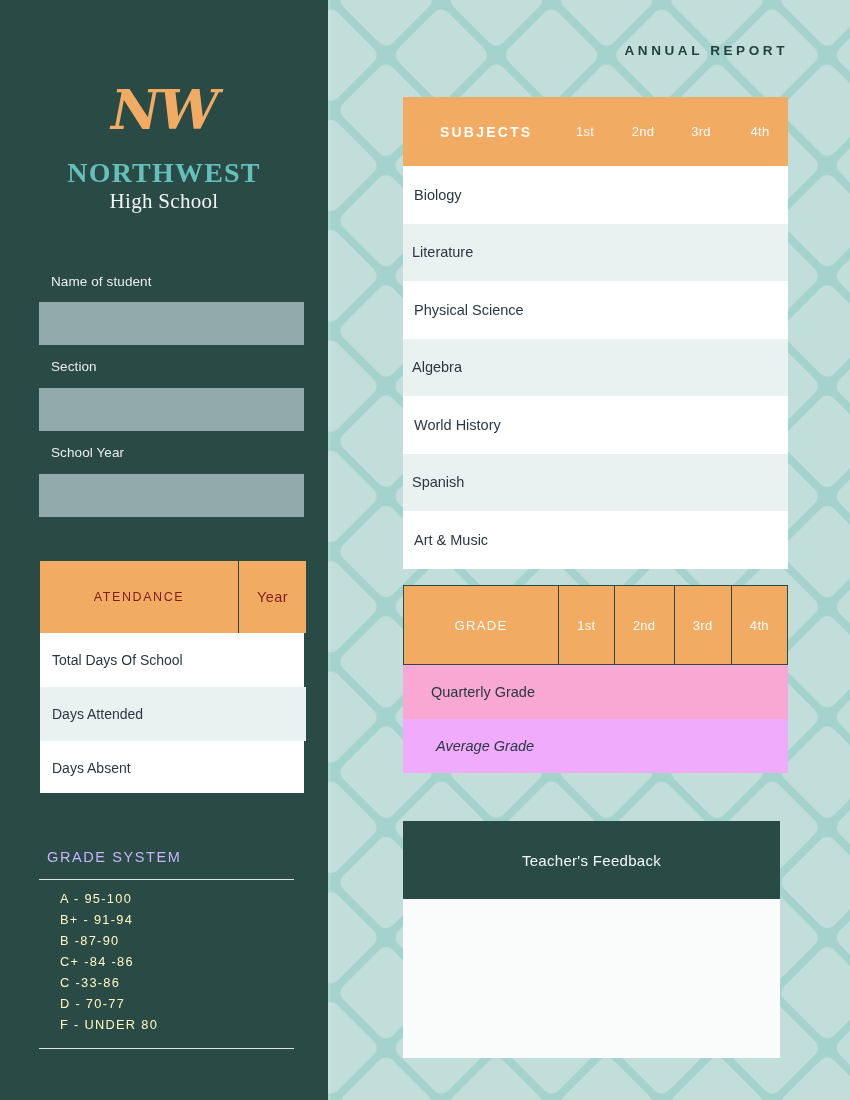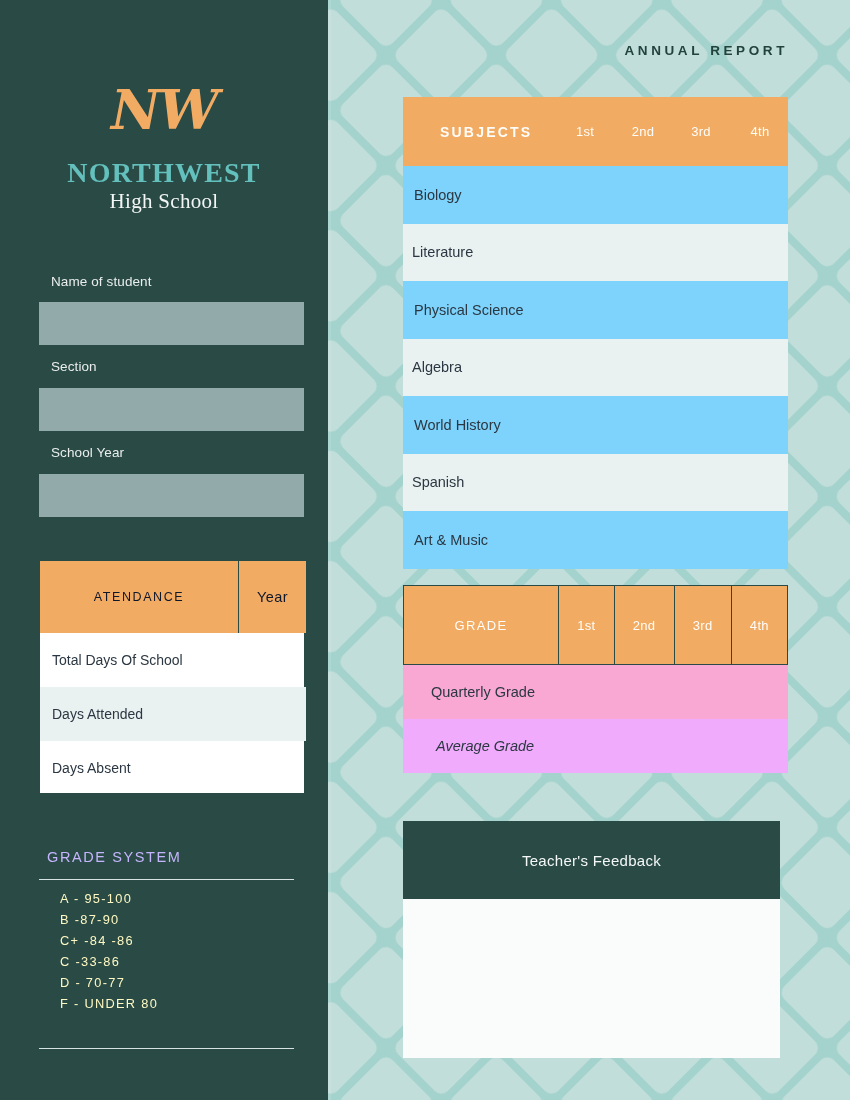--- a/index.html
+++ b/index.html
@@ -70,21 +70,21 @@
 
   
   #attendance {
     position:absolute; left:39px; top:560px; width:266px; height:234px;
     border:1.5px solid #2a4a45;
     background:#fff;
   }
   .att-head {
     position:absolute; left:0; top:0; height:72px;
     background:#f2ab63;
-    color:#0f172a;
+    color:#7f1d1d;
     display:flex; align-items:center; justify-content:center;
     font-size:12.5px; letter-spacing:1.6px;
   }
   .att-head.label { left:0; width:199px; border-right:1.5px solid #2a4a45; }
   .att-head.year  { left:199px; width:67px; letter-spacing:0.4px; font-size:14.5px; }
   .att-row {
     position:absolute; left:0; width:266px; height:54px;
     display:flex; align-items:center;
   }
   .att-row .cell-label {
@@ -139,21 +139,21 @@
     font-size:14px; font-weight:700; letter-spacing:2.2px;
   }
   #subjects-head .q {
     position:absolute; top:0; height:69px; width:48px;
     display:flex; align-items:center; justify-content:center;
     font-size:13px; letter-spacing:0.3px;
   }
   .subj-row {
     height:57.5px;
     display:flex; align-items:center;
-    background:#7dd3fc;
+    background:#ffffff;
     color:#2b3742; font-size:14.5px;
   }
   .subj-row.alt { background:#eaf1f1; }
   .subj-row .nm { padding-left:11px; }
   .subj-row.indent .nm { padding-left:9px; }
 
   
   #gradetable {
     position:absolute; left:403px; top:585px; width:385px;
     z-index:3;
@@ -246,20 +246,21 @@
         <div class="cell-label">Days Absent</div>
         <div class="cell-val"></div>
       </div>
     </div>
 
     <div id="grade-system-title">GRADE SYSTEM</div>
     <div class="gs-rule" style="top:879px"></div>
 
     <ul id="gs-list">
       <li>A -  95-100</li>
+      <li>B+  -  91-94</li>
       <li>B  -87-90</li>
       <li>C+  -84 -86</li>
       <li>C  -33-86</li>
       <li>D -  70-77</li>
       <li>F -  UNDER 80</li>
     </ul>
 
     <div class="gs-rule" style="top:1048px"></div>
   </div>
   <div id="sidebar-edge"></div>

